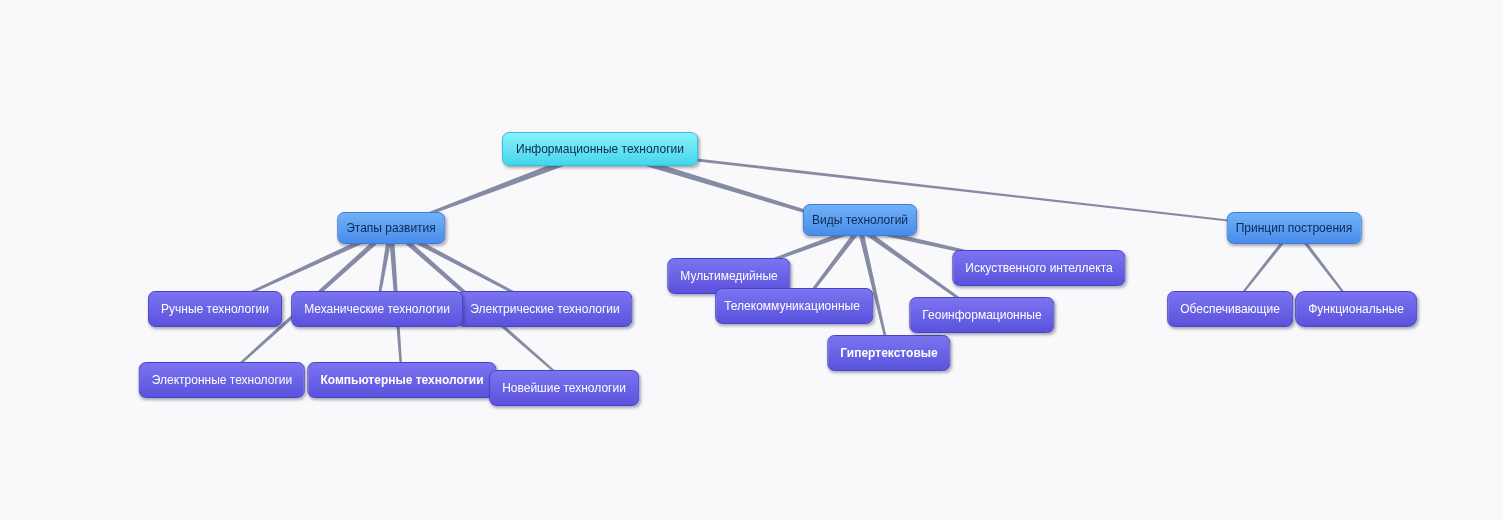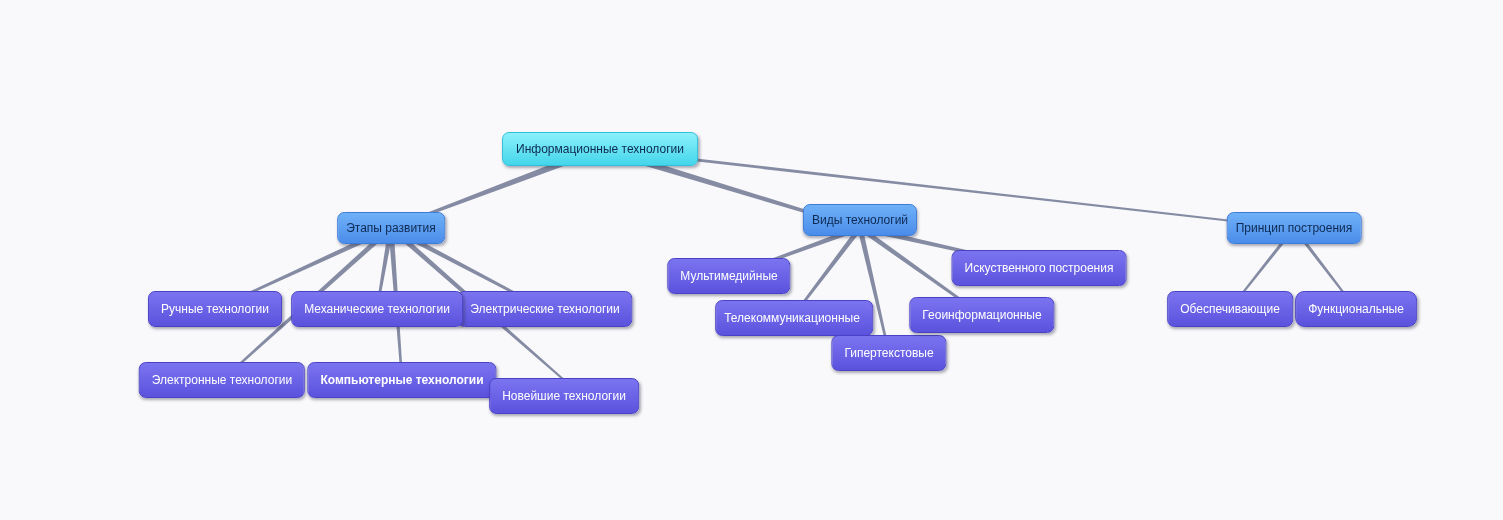--- a/index.html
+++ b/index.html
@@ -85,21 +85,21 @@
 
 <div class="node root" style="left: 600px; top: 149px;">Информационные технологии</div>
     <div class="node branch" style="left: 391px; top: 228px;">Этапы развития</div>
     <div class="node branch" style="left: 860px; top: 220px;">Виды технологий</div>
     <div class="node branch" style="left: 1294px; top: 228px;">Принцип построения</div>
     <div class="node leaf" style="left: 215px; top: 309px;">Ручные технологии</div>
     <div class="node leaf" style="left: 545px; top: 309px;">Электрические технологии</div>
     <div class="node leaf" style="left: 377px; top: 309px;">Механические технологии</div>
     <div class="node leaf" style="left: 222px; top: 380px;">Электронные технологии</div>
     <div class="node leaf" style="left: 402px; top: 380px; font-weight: bold;">Компьютерные технологии</div>
-    <div class="node leaf" style="left: 564px; top: 396px;">Новейшие технологии</div>
+    <div class="node leaf" style="left: 564px; top: 388px;">Новейшие технологии</div>
     <div class="node leaf" style="left: 729px; top: 276px;">Мультимедийные</div>
-    <div class="node leaf" style="left: 794px; top: 318px; padding-left: 8px;">Телекоммуникационные</div>
-    <div class="node leaf" style="left: 889px; top: 353px;">Гипертекстовые</div>
+    <div class="node leaf" style="left: 794px; top: 306px; padding-left: 8px;">Телекоммуникационные</div>
+    <div class="node leaf" style="left: 889px; top: 353px; font-weight: bold;">Гипертекстовые</div>
     <div class="node leaf" style="left: 982px; top: 315px;">Геоинформационные</div>
-    <div class="node leaf" style="left: 1039px; top: 268px;">Искуственного построения</div>
+    <div class="node leaf" style="left: 1039px; top: 268px;">Искуственного интеллекта</div>
     <div class="node leaf" style="left: 1230px; top: 309px;">Обеспечивающие</div>
     <div class="node leaf" style="left: 1356px; top: 309px; border-radius: 9px;">Функциональные</div>
   </div>
 
 </body></html>

